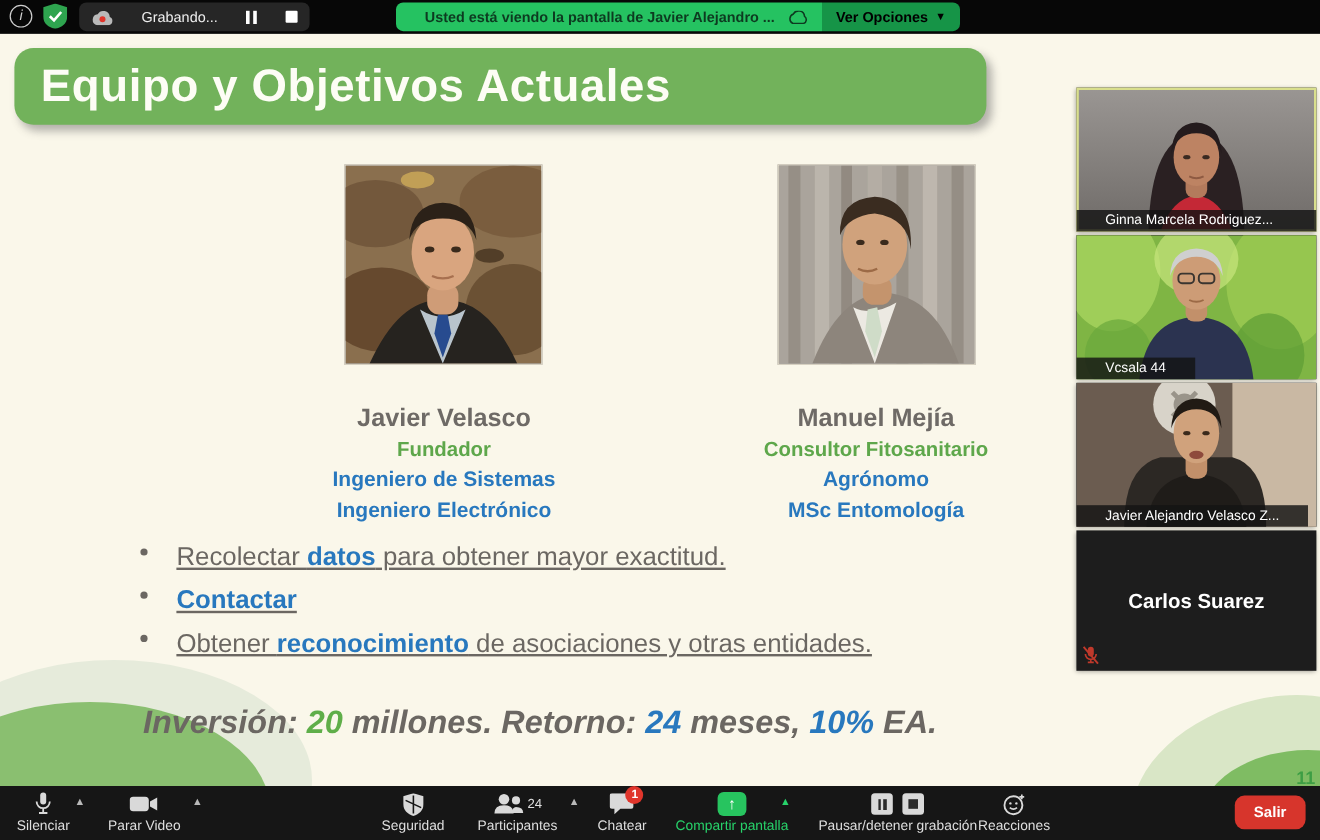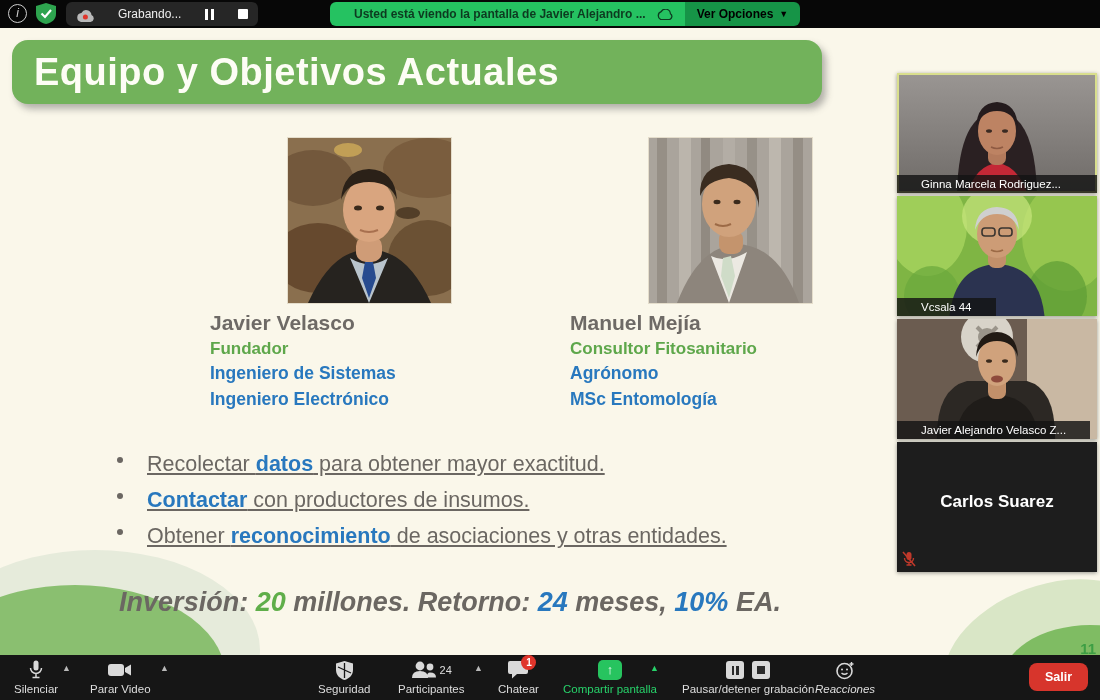--- a/index.html
+++ b/index.html
@@ -40,21 +40,21 @@
   .page-num { position:absolute; right:4px; bottom:-2px; color:#3d9e44; font-size:15px; font-weight:bold; }
 
   .title-banner { position:absolute; left:12px; top:12px; width:810px; height:64px; background:#72b25b;
     border-radius:16px; box-shadow:4px 5px 7px rgba(90,90,90,.45); display:flex; align-items:center; }
   .title-banner h1 { color:#fdfdf5; font-size:38px; font-weight:bold; padding-left:22px; letter-spacing:.5px; }
 
   .photo { position:absolute; top:109px; width:165px; height:167px; border:1px solid #e4ddcb; background:#888; }
   .photo svg { display:block; }
   .photo-1 { left:287px; } .photo-2 { left:648px; }
 
-  .person-text { position:absolute; top:283px; width:320px; text-align:left; }
+  .person-text { position:absolute; top:309px; width:320px; text-align:center; }
   .pt-1 { left:210px; } .pt-2 { left:570px; }
   .person-name { color:#6e6a66; font-size:21px; font-weight:bold; margin-bottom:4px; }
   .person-role { color:#5ea74b; font-size:17px; font-weight:bold; margin-bottom:4px; }
   .person-line { color:#2878be; font-size:17.5px; font-weight:bold; margin-bottom:5px; }
 
   .bullets { position:absolute; left:117px; top:424px; }
   .bullet-row { display:flex; align-items:center; margin-bottom:11px; font-size:21.5px; color:#6b6762; white-space:pre;text-decoration:underline; }
   .bullet-dot { width:6px; height:6px; border-radius:50%; background:#6b6762; margin-right:24px; position:relative; top:-5px; flex:none; }
   .hl { color:#2878be; font-weight:bold; }
 
@@ -204,21 +204,21 @@
       <div class="person-line">MSc Entomología</div>
     </div>
 
     <div class="bullets">
       <div class="bullet-row">
         <span class="bullet-dot"></span>
         <span>Recolectar </span><span class="hl">datos</span><span> para obtener mayor exactitud.</span>
       </div>
       <div class="bullet-row">
         <span class="bullet-dot"></span>
-        <span></span><span class="hl">Contactar</span><span> con productores de insumos.</span>
+        <span></span><span class="hl">Contactar</span>
       </div>
       <div class="bullet-row">
         <span class="bullet-dot"></span>
         <span>Obtener </span><span class="hl">reconocimiento</span><span> de asociaciones y otras entidades.</span>
       </div>
     </div>
 
     <div class="inv-line"><span>Inversión: </span><span class="c-green">20</span><span> millones. Retorno: </span><span class="c-blue">24</span><span> meses, </span><span class="c-blue">10%</span><span> EA.</span></div>
   </div>
 
@@ -277,21 +277,21 @@
         <rect x="91" y="56" width="18" height="24" rx="7" fill="#c2906a"></rect>
         <ellipse cx="100" cy="42" rx="19" ry="25" fill="#d0a27c"></ellipse>
         <path d="M79 38 Q80 14 100 13 Q120 14 121 38 Q116 22 100 22 Q84 22 79 38 Z" fill="#211a14"></path>
         <ellipse cx="92" cy="42" rx="3" ry="1.8" fill="#3a2a1c"></ellipse>
         <ellipse cx="108" cy="42" rx="3" ry="1.8" fill="#3a2a1c"></ellipse>
         <ellipse cx="100" cy="60" rx="6" ry="3.4" fill="#8e4a3c"></ellipse>
       </svg>
       <div class="tile-label">Javier Alejandro Velasco Z...</div>
     </div>
 
-    <div class="tile" style="height:130px; background:#1d1d1d;">
+    <div class="tile" style="height:117px; background:#1d1d1d;">
       <div class="tile-name-center">Carlos Suarez</div>
       <svg class="muted-mic" viewBox="0 0 14 16">
         <rect x="4.5" y="1" width="5" height="8" rx="2.5" fill="#c0392b"></rect>
         <path d="M2.5 7 A4.5 4.5 0 0 0 11.5 7 M7 11.5 V14 M4.5 14 H9.5" stroke="#c0392b" stroke-width="1.4" fill="none"></path>
         <path d="M1 1 L13 15" stroke="#c0392b" stroke-width="1.6"></path>
       </svg>
     </div>
   </div>
 
   <div class="toolbar">
@@ -370,21 +370,21 @@
               </span>
             </div>
           <div class="rc-box">
               <span class="sq"></span>
             </div>
         </div>
       </div>
       <div class="tb-label">Pausar/detener grabación</div>
     </div>
 
-    <div class="tb-item" style="left:815px;font-style:italic;">
+    <div class="tb-item" style="left:815px;">
       <div class="tb-icon">
         <svg width="19" height="19" viewBox="0 0 19 19">
           <circle cx="8.5" cy="10" r="7.5" fill="none" stroke="#d9d9d9" stroke-width="1.6"></circle>
           <circle cx="6" cy="8.5" r="1" fill="#d9d9d9"></circle>
           <circle cx="11" cy="8.5" r="1" fill="#d9d9d9"></circle>
           <path d="M5.5 12 Q8.5 14.6 11.5 12" stroke="#d9d9d9" stroke-width="1.4" fill="none"></path>
           <path d="M15.5 1 V5 M13.5 3 H17.5" stroke="#d9d9d9" stroke-width="1.4"></path>
         </svg>
       </div>
       <div class="tb-label">Reacciones</div>

